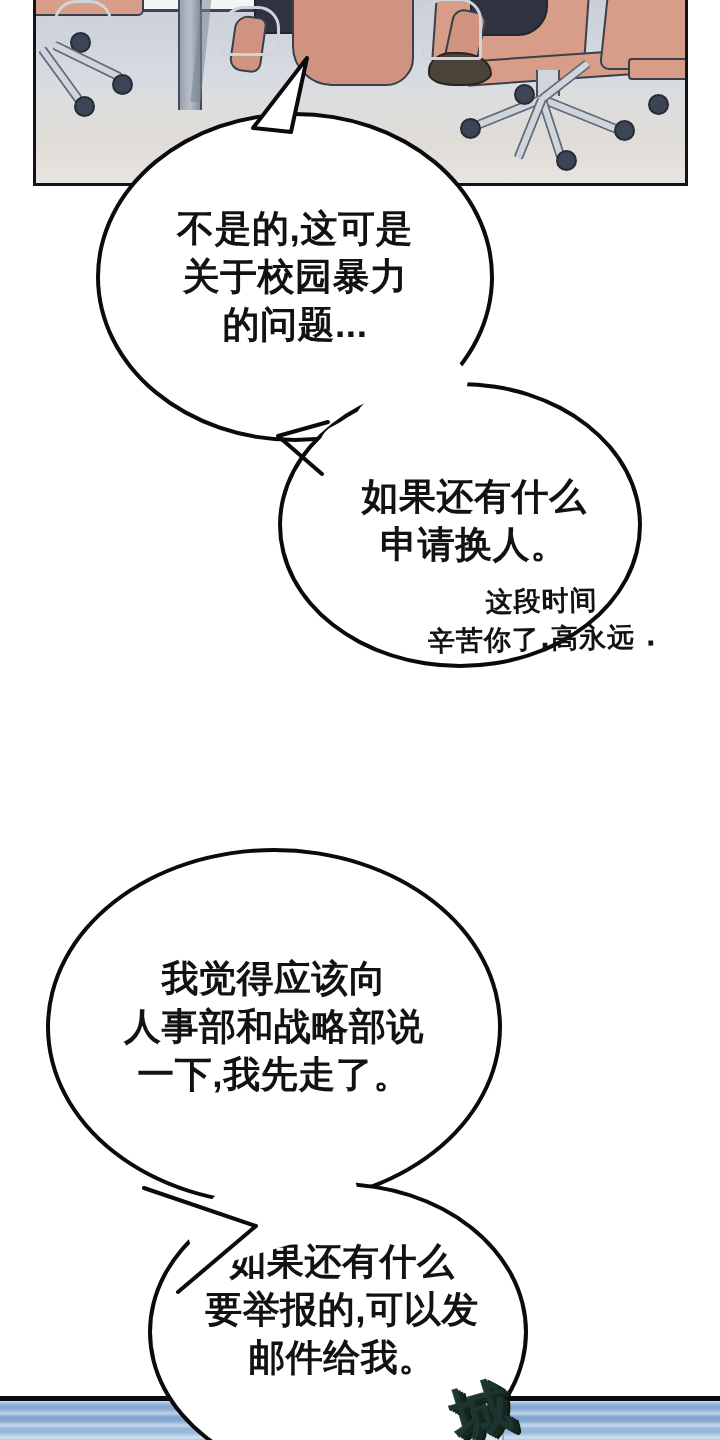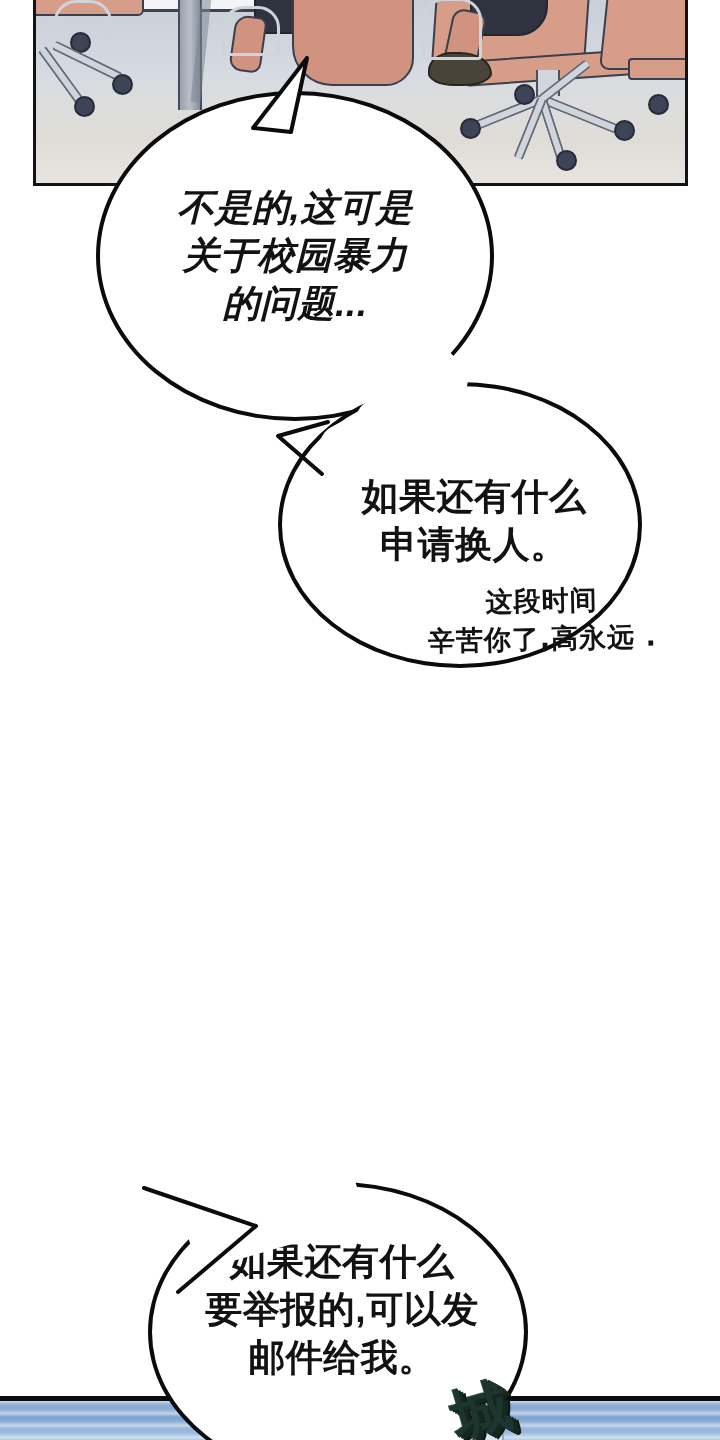--- a/index.html
+++ b/index.html
@@ -275,41 +275,46 @@
 
       <div class="chair-back" style="left:568px; top:-22px; width:110px; height:92px; border-radius:10px; transform:skewX(-6deg);"></div>
       <div class="chair-seat" style="left:592px; top:62px; width:70px; height:18px; border-radius:4px;"></div>
     </div>
   </div>
 
   <svg class="tail" style="left:245px; top:56px; width:120px; height:80px;" viewBox="0 0 120 80">
     <path d="M8 72 L62 2 L46 76 Z" fill="#ffffff" stroke="#0b0b0d" stroke-width="4" stroke-linejoin="round"></path>
   </svg>
 
-  <div class="bubble" style="left:96px; top:91px; width:398px; height:330px;font-style:italic;">
+  <div class="bubble" style="left:96px; top:112px; width:398px; height:330px;">
     <div class="txt">不是的,这可是
 关于校园暴力
 的问题...</div>
   </div>
 
   <div class="bubble" style="left:278px; top:382px; width:364px; height:286px;">
     <div class="txt" style="transform:translate(14px,-4px);">如果还有什么
 申请换人。</div>
   </div>
 
   <div class="seam" style="left:318px; top:396px; width:158px; height:60px; transform:rotate(-28deg); border-radius:20px;"></div>
   <div class="seam" style="left:352px; top:372px; width:120px; height:56px; transform:rotate(-40deg); border-radius:20px;"></div>
 
   <svg class="tail" style="left:272px; top:416px; width:70px; height:70px;" viewBox="0 0 70 70">
     <path d="M56 6 L6 20 L50 58" fill="none" stroke="#0b0b0d" stroke-width="4" stroke-linecap="round" stroke-linejoin="round"></path>
   </svg>
 
   <div class="free-text" style="left:392px; top:582px; width:300px; text-align:center;">这段时间
 辛苦你了,高永远 .</div>
 
+  <div class="bubble" style="left:46px; top:848px; width:456px; height:358px;">
+    <div class="txt">我觉得应该向
+人事部和战略部说
+一下,我先走了。</div>
+  </div>
 
   <div class="bubble" style="left:148px; top:1182px; width:380px; height:300px;">
     <div class="txt" style="transform:translate(4px,-22px);">如果还有什么
 要举报的,可以发
 邮件给我。</div>
   </div>
 
   <div class="seam" style="left:186px; top:1186px; width:176px; height:62px; transform:rotate(-16deg); border-radius:20px;"></div>
   <div class="seam" style="left:206px; top:1166px; width:150px; height:54px; transform:rotate(-26deg); border-radius:20px;"></div>
 

